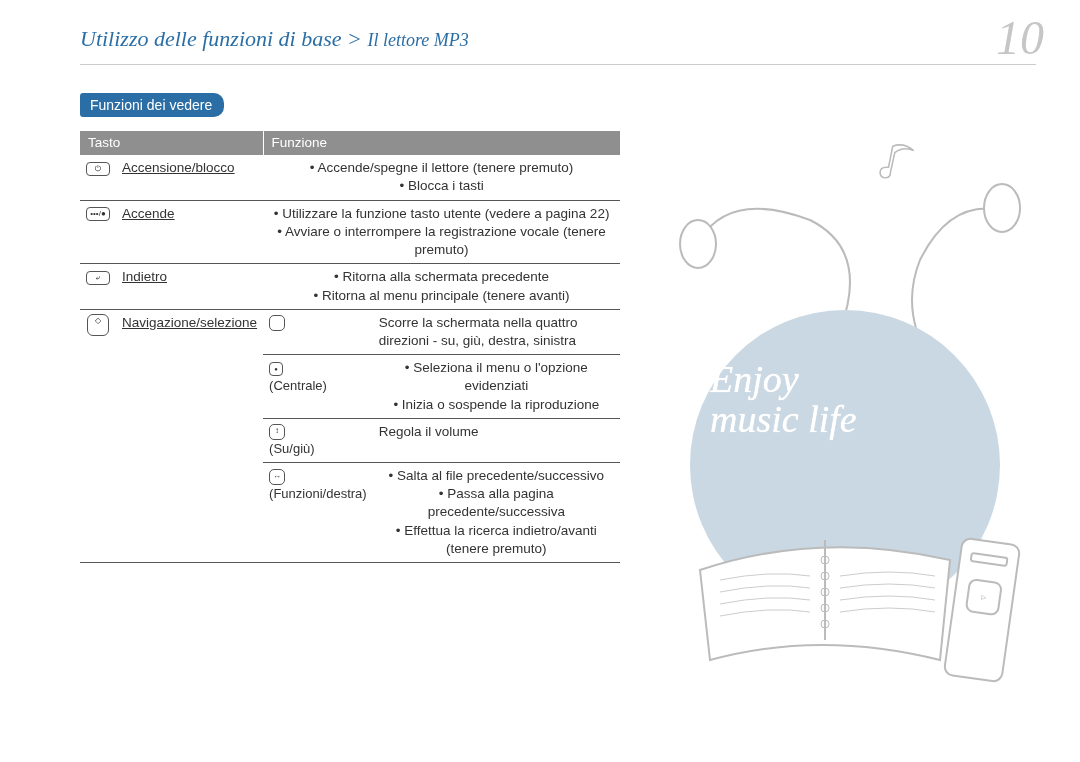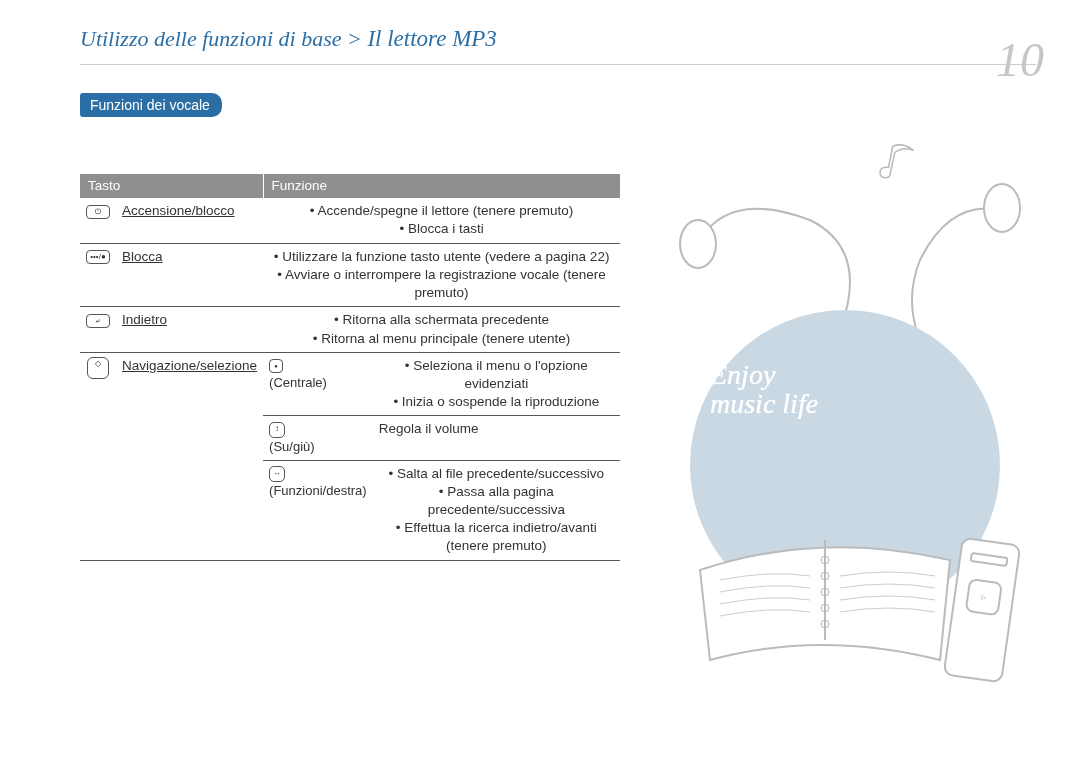--- a/index.html
+++ b/index.html
@@ -20,30 +20,29 @@
     justify-content: space-between;
     align-items: baseline;
     border-bottom: none;
   }
   .breadcrumb {
     font-family: "Palatino Linotype", Georgia, serif;
     font-style: italic;
     color: #2b6ea5;
     font-size: 22px;
   }
-  .breadcrumb .sub { font-size: 23px; font-style: italic; }
+  .breadcrumb .sub { font-size: 18px; font-style: italic; }
   .page-number {
     font-family: "Palatino Linotype", Georgia, serif;
     font-style: italic;
     font-size: 48px;
     color: #c6c6c6;
     position: absolute;
     right: 36px;
     top: 10px;
-    margin-top: 22px;
   }
   .rule {
     height: 1px;
     background: #ccc;
     margin: 4px 44px 28px 80px;
   }
   .content-wrap {
     display: flex;
     padding-left: 80px;
   }
@@ -55,21 +54,20 @@
     padding: 4px 12px 4px 10px;
     font-size: 14px;
     border-radius: 3px 10px 10px 3px;
     margin-bottom: 14px;
   }
   table.key-table {
     border-collapse: collapse;
     width: 100%;
     font-size: 13.5px;
     line-height: 1.35;
-    margin-top: 43px;
   }
   table.key-table th {
     background: #8f8f8f;
     color: #fff;
     font-weight: normal;
     text-align: left;
     padding: 3px 8px;
     border-right: 1px solid #fff;
   }
   table.key-table th:last-child { border-right: none; }
@@ -116,21 +114,21 @@
     background: #cad8e3;
     border-radius: 50%;
     top: 170px; left: 40px;
   }
   .tagline {
     position: absolute;
     top: 220px; left: 60px;
     color: #fff;
     font-family: "Palatino Linotype", Georgia, serif;
     font-style: italic;
-    font-size: 28px;
+    font-size: 38px;
     line-height: 1.05;
     text-shadow: 0 0 1px #fff;
   }
   .note-icon {
     position: absolute;
     top: 0; right: 130px;
     width: 42px; height: 42px;
     color: #bbb;
   }
   .earbud1, .earbud2, .player, .notebook {
@@ -173,21 +171,21 @@
 <div class="header">
   <div class="breadcrumb">
     <span>Utilizzo delle funzioni di base</span><span> &gt; </span><span class="sub">Il lettore MP3</span>
   </div>
 </div>
 <div class="page-number">10</div>
 <div class="rule"></div>
 
 <div class="content-wrap">
   <div class="left-col">
-    <div class="section-tag">Funzioni dei vocale</div>
+    <div class="section-tag">Funzioni dei vedere</div>
 
     <table class="key-table">
       <tbody>
           <tr>
         <th colspan="2">Tasto</th>
         <th>Funzione</th>
       </tr>
 
       <tr>
         <td class="icon-cell"><span class="ico">⏻</span></td>
@@ -195,46 +193,53 @@
         <td class="func-cell">
           <ul>
             <li>Accende/spegne il lettore (tenere premuto)</li>
             <li>Blocca i tasti</li>
           </ul>
         </td>
       </tr>
 
       <tr>
         <td class="icon-cell"><span class="ico">•••/●</span></td>
-        <td class="label-cell">Blocca</td>
+        <td class="label-cell">Accende</td>
         <td class="func-cell">
           <ul>
             <li>Utilizzare la funzione tasto utente (vedere a pagina 22)</li>
             <li>Avviare o interrompere la registrazione vocale (tenere premuto)</li>
           </ul>
         </td>
       </tr>
 
       <tr>
         <td class="icon-cell"><span class="ico">⤶</span></td>
         <td class="label-cell">Indietro</td>
         <td class="func-cell">
           <ul>
             <li>Ritorna alla schermata precedente</li>
-            <li>Ritorna al menu principale (tenere utente)</li>
+            <li>Ritorna al menu principale (tenere avanti)</li>
           </ul>
         </td>
       </tr>
 
       <tr>
         <td class="icon-cell"><span class="ico ico-nav">◇</span></td>
         <td class="label-cell">Navigazione/selezione</td>
         <td class="func-cell" style="padding:0;">
           <table class="nested">
             <tbody>
+                  <tr>
+              <td class="sub-label-cell">
+                <span class="ico ico-sq"></span>
+                <div></div>
+              </td>
+              <td>Scorre la schermata nella quattro direzioni - su, giù, destra, sinistra</td>
+            </tr>
             <tr>
               <td class="sub-label-cell">
                 <span class="ico ico-dot"></span>
                 <div>(Centrale)</div>
               </td>
               <td>
                 <ul>
                   <li>Seleziona il menu o l'opzione evidenziati</li>
                   <li>Inizia o sospende la riproduzione</li>
                 </ul>

